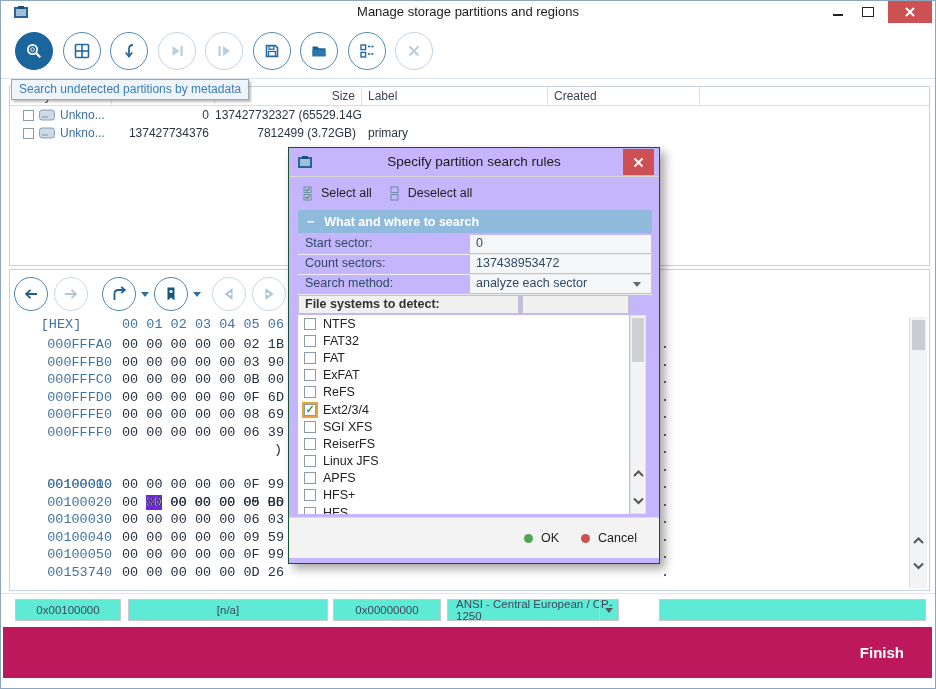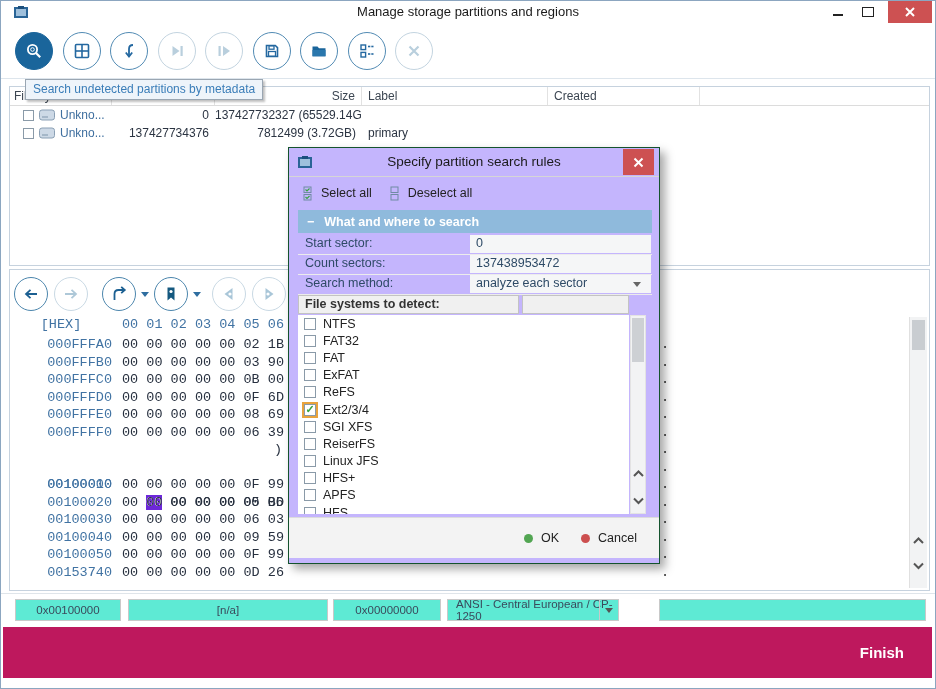--- a/index.html
+++ b/index.html
@@ -18,21 +18,21 @@
   
   .toolbar{position:absolute;left:0;top:22px;width:100%;height:56px;border-bottom:1px solid #dde5ec;
            display:flex;align-items:center;padding-left:14px;gap:9.5px;box-sizing:border-box;}
   .tbtn{width:38px;height:38px;border-radius:50%;border:1.6px solid #528bb4;background:#fff;
         display:flex;align-items:center;justify-content:center;box-sizing:border-box;flex:0 0 auto;}
   .tbtn.active{background:#1a659b;border-color:#1a659b;}
   .tbtn.disabled{border-color:#c3d4e0;}
   
   .tooltip{position:absolute;left:10px;top:78px;height:19px;line-height:19px;padding:0 7px;
            background:#eef4fa;border:1px solid #9aa6b2;color:#3a7db8;font-size:12px;z-index:40;
-           box-shadow:2px 2px 2px rgba(0,0,0,.25);white-space:nowrap;margin-left:14px;}
+           box-shadow:2px 2px 2px rgba(0,0,0,.25);white-space:nowrap;}
   
   .table-pane{position:absolute;left:8px;top:85px;width:921px;height:180px;border:1px solid #c6d2de;
               box-sizing:border-box;background:#fff;font-size:12px;color:#2b3442;}
   .t-header{position:relative;height:18px;border-bottom:1px solid #dcdcdc;color:#3c4652;}
   .t-row{position:relative;height:18px;}
   .tc{position:absolute;top:0;height:18px;line-height:18px;box-sizing:border-box;overflow:hidden;white-space:nowrap;}
   .c-fs{left:0;width:102px;padding-left:4px;}
   .c-start{left:102px;width:103px;text-align:right;padding-right:6px;}
   .c-size{left:205px;width:147px;text-align:right;padding-right:6px;}
   .c-label{left:352px;width:186px;padding-left:6px;}
@@ -465,25 +465,25 @@
       <div class="fs-item">
           <span class="fs-cb"></span>
           <span>ReiserFS</span>
         </div>
       <div class="fs-item">
           <span class="fs-cb"></span>
           <span>Linux JFS</span>
         </div>
       <div class="fs-item">
           <span class="fs-cb"></span>
+          <span>APFS</span>
+        </div>
+      <div class="fs-item">
+          <span class="fs-cb"></span>
           <span>HFS+</span>
-        </div>
-      <div class="fs-item">
-          <span class="fs-cb"></span>
-          <span>APFS</span>
         </div>
       <div class="fs-item">
           <span class="fs-cb"></span>
           <span>HFS</span>
         </div>
     </div>
 
     <div class="fs-scroll">
       <div style="position:absolute;left:1px;right:1px;top:2px;height:44px;background:#cdd0d4;"></div>
       <svg style="position:absolute;left:1px;top:152px;" width="13" height="13">

